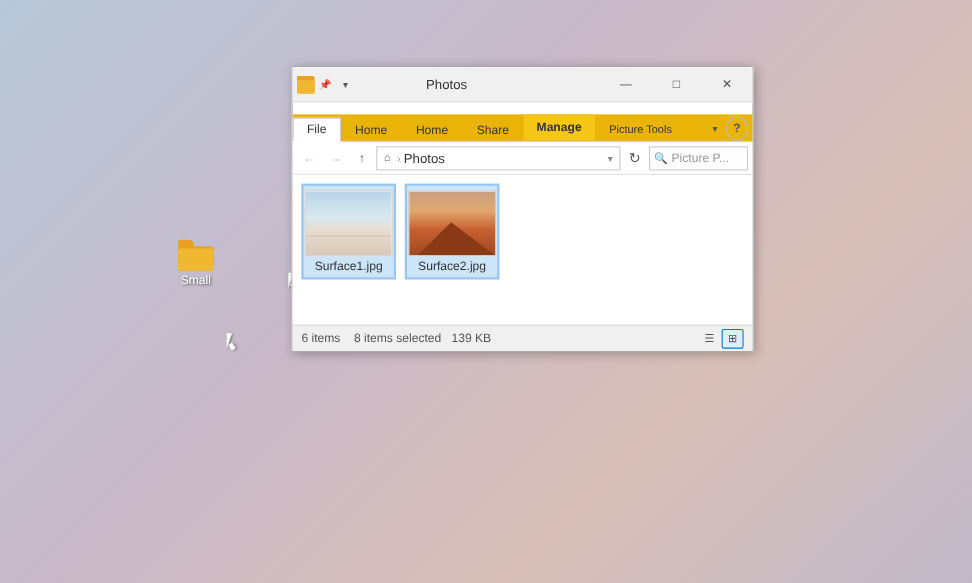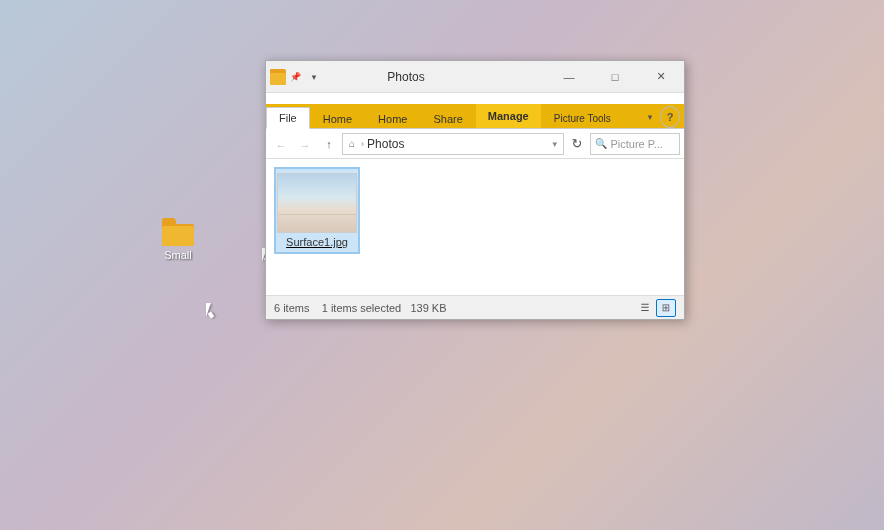--- a/index.html
+++ b/index.html
@@ -316,21 +316,20 @@
     
     .file-area {
       flex: 1;
       background: white;
       display: flex;
       flex-wrap: wrap;
       align-content: flex-start;
       padding: 8px;
       gap: 8px;
       overflow-y: auto;
-      text-decoration: underline;
     }
 
     
     .file-item {
       width: 86px;
       display: flex;
       flex-direction: column;
       align-items: center;
       cursor: pointer;
       padding: 4px;
@@ -503,28 +502,36 @@
 
       <div class="file-item selected">
         <div class="file-thumbnail">
           <div class="thumb-surface1">
             <div class="horizon"></div>
           </div>
         </div>
         <span class="file-label">Surface1.jpg</span>
       </div>
 
+      <div class="file-item selected">
+        <div class="file-thumbnail">
+          <div class="thumb-surface2">
+            <div class="mountain"></div>
+          </div>
+        </div>
+        <span class="file-label">Surface2.jpg</span>
+      </div>
 
     </div>
 
     <div class="status-bar">
       <div class="status-text">
         <span>6 items</span>
         <span>&nbsp;&nbsp;</span>
-        <span>1 items selected</span>
+        <span>8 items selected</span>
         <span>&nbsp;</span>
         <span>139 KB</span>
       </div>
       <div class="view-btns">
         <div class="view-btn">☰</div>
         <div class="view-btn active">⊞</div>
       </div>
     </div>
 
   </div>

